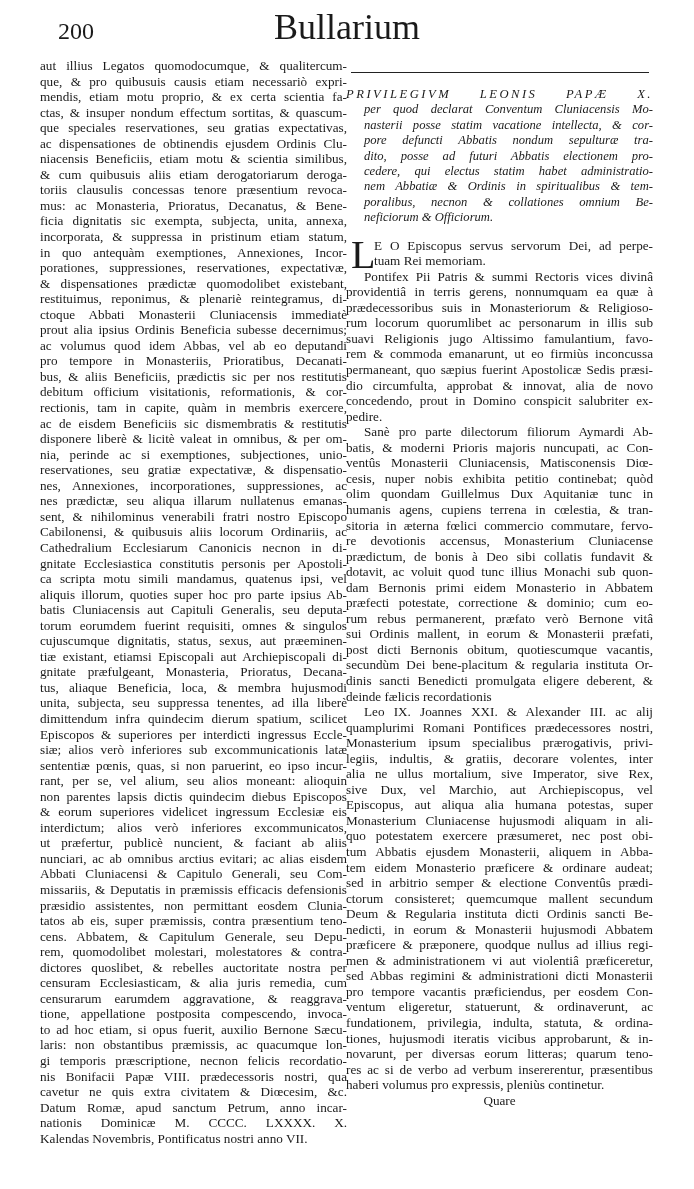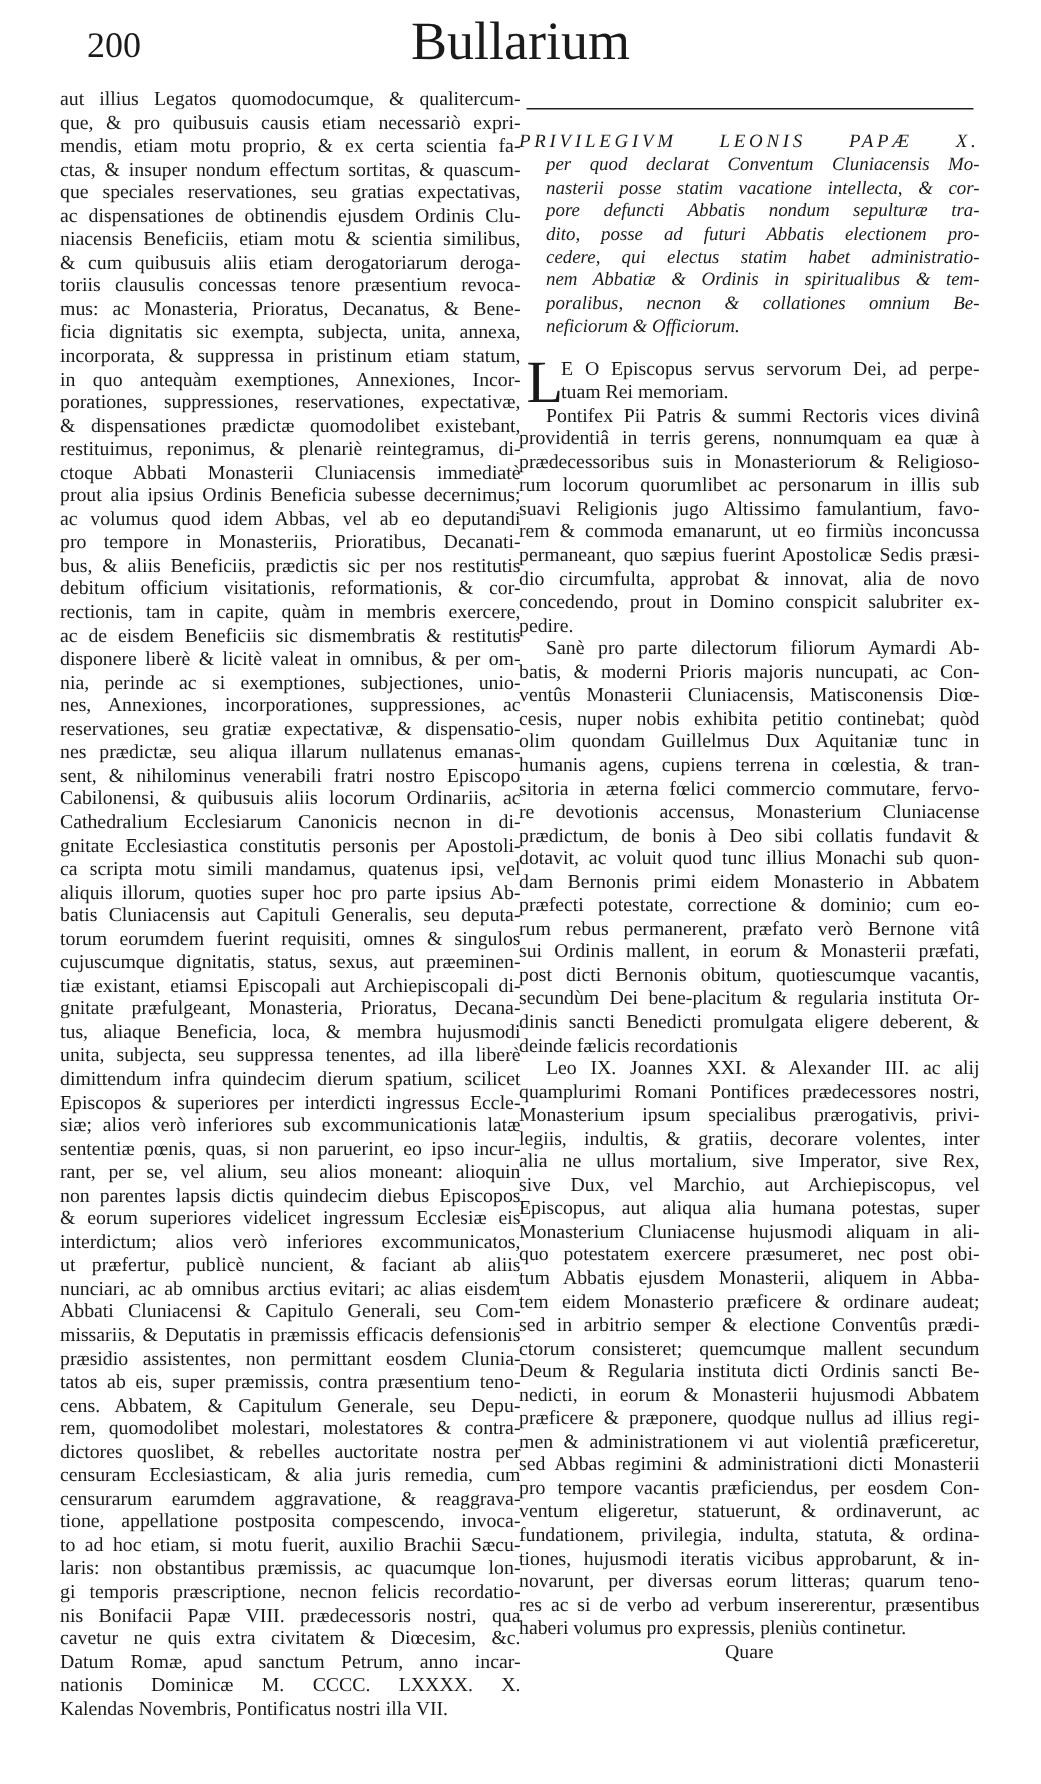--- a/index.html
+++ b/index.html
@@ -51,22 +51,22 @@
     <span class="line">ctoque Abbati Monasterii Cluniacensis immediatè</span>
     <span class="line">prout alia ipsius Ordinis Beneficia subesse decernimus;</span>
     <span class="line">ac volumus quod idem Abbas, vel ab eo deputandi</span>
     <span class="line">pro tempore in Monasteriis, Prioratibus, Decanati-</span>
     <span class="line">bus, &amp; aliis Beneficiis, prædictis sic per nos restitutis</span>
     <span class="line">debitum officium visitationis, reformationis, &amp; cor-</span>
     <span class="line">rectionis, tam in capite, quàm in membris exercere,</span>
     <span class="line">ac de eisdem Beneficiis sic dismembratis &amp; restitutis</span>
     <span class="line">disponere liberè &amp; licitè valeat in omnibus, &amp; per om-</span>
     <span class="line">nia, perinde ac si exemptiones, subjectiones, unio-</span>
+    <span class="line">reservationes, seu gratiæ expectativæ, &amp; dispensatio-</span>
     <span class="line">nes, Annexiones, incorporationes, suppressiones, ac</span>
-    <span class="line">reservationes, seu gratiæ expectativæ, &amp; dispensatio-</span>
     <span class="line">nes prædictæ, seu aliqua illarum nullatenus emanas-</span>
     <span class="line">sent, &amp; nihilominus venerabili fratri nostro Episcopo</span>
     <span class="line">Cabilonensi, &amp; quibusuis aliis locorum Ordinariis, ac</span>
     <span class="line">Cathedralium Ecclesiarum Canonicis necnon in di-</span>
     <span class="line">gnitate Ecclesiastica constitutis personis per Apostoli-</span>
     <span class="line">ca scripta motu simili mandamus, quatenus ipsi, vel</span>
     <span class="line">aliquis illorum, quoties super hoc pro parte ipsius Ab-</span>
     <span class="line">batis Cluniacensis aut Capituli Generalis, seu deputa-</span>
     <span class="line">torum eorumdem fuerint requisiti, omnes &amp; singulos</span>
     <span class="line">cujuscumque dignitatis, status, sexus, aut præeminen-</span>
@@ -87,28 +87,28 @@
     <span class="line">Abbati Cluniacensi &amp; Capitulo Generali, seu Com-</span>
     <span class="line">missariis, &amp; Deputatis in præmissis efficacis defensionis</span>
     <span class="line">præsidio assistentes, non permittant eosdem Clunia-</span>
     <span class="line">tatos ab eis, super præmissis, contra præsentium teno-</span>
     <span class="line">cens. Abbatem, &amp; Capitulum Generale, seu Depu-</span>
     <span class="line">rem, quomodolibet molestari, molestatores &amp; contra-</span>
     <span class="line">dictores quoslibet, &amp; rebelles auctoritate nostra per</span>
     <span class="line">censuram Ecclesiasticam, &amp; alia juris remedia, cum</span>
     <span class="line">censurarum earumdem aggravatione, &amp; reaggrava-</span>
     <span class="line">tione, appellatione postposita compescendo, invoca-</span>
-    <span class="line">to ad hoc etiam, si motu fuerit, auxilio Brachii Sæcu-</span>
+    <span class="line">to ad hoc etiam, si opus fuerit, auxilio Bernone Sæcu-</span>
     <span class="line">laris: non obstantibus præmissis, ac quacumque lon-</span>
     <span class="line">gi temporis præscriptione, necnon felicis recordatio-</span>
     <span class="line">nis Bonifacii Papæ VIII. prædecessoris nostri, qua</span>
     <span class="line">cavetur ne quis extra civitatem &amp; Diœcesim, &amp;c.</span>
     <span class="line">Datum Romæ, apud sanctum Petrum, anno incar-</span>
     <span class="line">nationis Dominicæ M. CCCC. LXXXX. X.</span>
-    <span class="line last">Kalendas Novembris, Pontificatus nostri illa VII.</span>
+    <span class="line last">Kalendas Novembris, Pontificatus nostri anno VII.</span>
   </div>
 
 <div class="col col-right">
   <span class="rule"></span>
   <div class="title-block">
     <span class="title-first">PRIVILEGIVM LEONIS PAPÆ X.</span>
     <div id="title-lines">
         <span class="title-line">per quod declarat Conventum Cluniacensis Mo-</span>
         <span class="title-line">nasterii posse statim vacatione intellecta, &amp; cor-</span>
         <span class="title-line">pore defuncti Abbatis nondum sepulturæ tra-</span>

